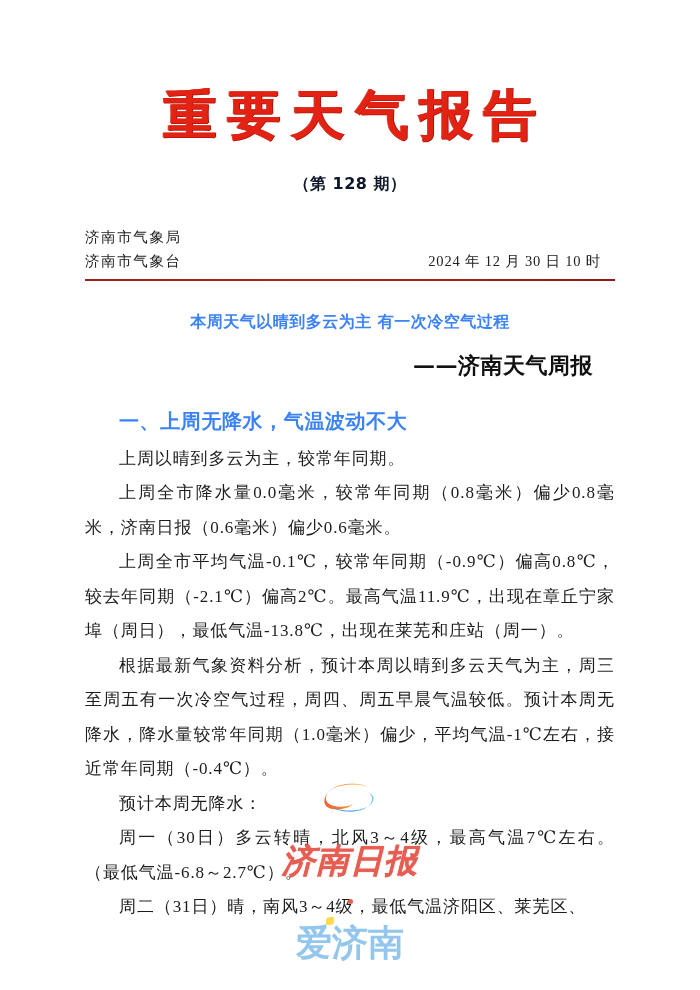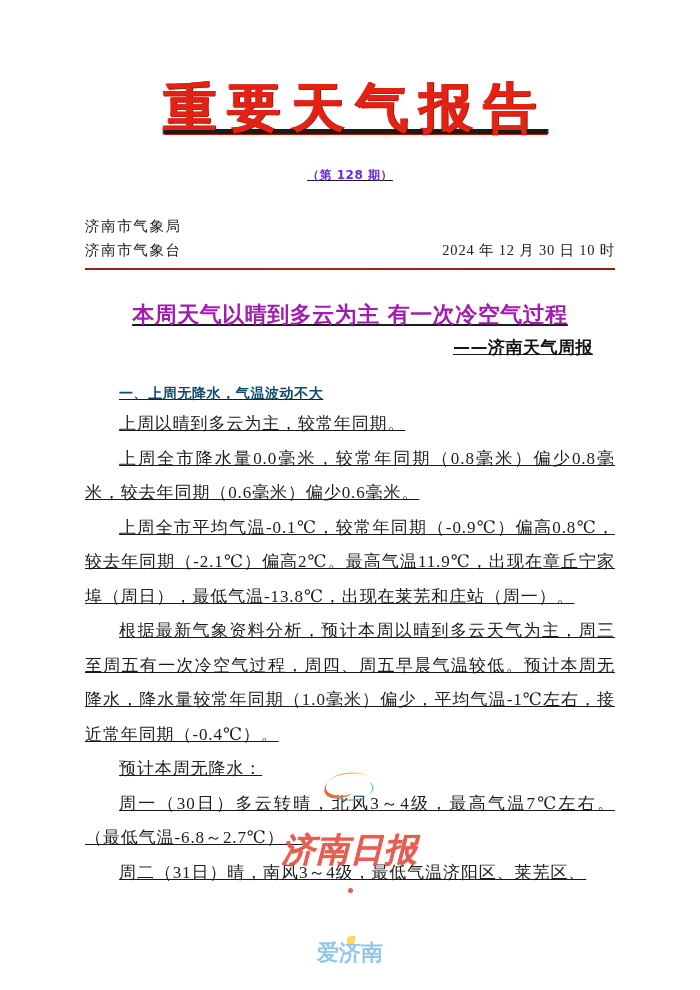--- a/index.html
+++ b/index.html
@@ -14,22 +14,21 @@
     color: #1a1a1a;
     overflow: hidden;
     position: relative;
   }
 
   .page {
     position: relative;
     width: 700px;
     height: 990px;
     box-sizing: border-box;
-    padding: 4px 85px;
-    text-decoration: underline;
+    padding: 11px 85px;
   }
 
   
   .masthead {
     padding-top: 74px;
     text-align: center;
   }
   .doc-title {
     font-family: "DejaVu Serif", "Liberation Serif", serif;
     font-size: 53px;
@@ -40,98 +39,98 @@
     color: #e32213;
     text-shadow:
        1px 0 0 #b01208,
       -1px 0 0 #d8402f,
        0 1px 0 #c0190c;
     white-space: nowrap;
   }
   .issue-line {
     margin-top: 30px;
     font-family: "DejaVu Sans", "Liberation Sans", sans-serif;
-    font-size: 12px;
+    font-size: 16px;
     font-weight: 700;
     letter-spacing: 0.5px;
-    color: #6d28d9;
+    color: #0f172a;
   }
 
   
   .issuer-block {
     margin-top: 31px;
     position: relative;
     font-family: "Liberation Serif", "DejaVu Serif", serif;
     font-size: 14.5px;
     line-height: 1.62;
     color: #222;
     letter-spacing: 1.6px;
   }
   .issuer-names {
     display: inline-block;
   }
   .issuer-line { white-space: nowrap; }
   .issue-date {
     position: absolute;
-    right: 0;
+    right: 14px;
     bottom: 0;
     font-size: 14.5px;
     letter-spacing: 0.8px;
     white-space: nowrap;
   }
   .rule {
     margin-top: 6px;
     height: 2px;
     width: 100%;
     background: linear-gradient(to right, #9c2018 0%, #a8281d 45%, #8e1a12 100%);
   }
 
   
   .headline-wrap {
     margin-top: 30px;
     text-align: center;
   }
   .headline {
     font-family: "DejaVu Serif", "Liberation Serif", serif;
-    font-size: 22px;
+    font-size: 16px;
     font-weight: 700;
     line-height: 1.35;
     letter-spacing: 0.5px;
-    color: #a21caf;
+    color: #3b82f6;
     white-space: nowrap;
   }
   .subheadline {
-    margin-top: 6px;
+    margin-top: 18px;
     text-align: right;
     padding-right: 22px;
     font-family: "DejaVu Serif", "Liberation Serif", serif;
-    font-size: 17px;
+    font-size: 22px;
     font-weight: 700;
     letter-spacing: 0.5px;
     color: #111;
   }
 
   
   .body-copy {
     margin-top: 20px;
     font-size: 17px;
     line-height: 2.03;
     letter-spacing: 0.9px;
     text-align: justify;
     text-justify: inter-character;
     color: #1d1d1d;
   }
   .sec-head {
     font-family: "DejaVu Sans", "Liberation Sans", sans-serif;
-    font-size: 14px;
+    font-size: 20px;
     font-weight: 700;
     letter-spacing: 0.6px;
     text-indent: 34px;
     margin-top: 12px;
-    color: #0c4a6e;
+    color: #3b82f6;
   }
   .para {
     text-indent: 34px;
     margin: 0;
   }
 
   
   .watermark {
     position: absolute;
     left: 0;
@@ -157,25 +156,24 @@
   }
   .wm-dot {
     width: 5px; height: 5px;
     border-radius: 50%;
     background: #e8574a;
     margin: 0 1px;
   }
   .wm-ajn {
     position: relative;
     font-family: "DejaVu Sans", "Liberation Sans", sans-serif;
-    font-size: 22px;
+    font-size: 36px;
     font-weight: 700;
     letter-spacing: 0px;
     color: #8fc4ec;
-    margin-top: 30px;
   }
   .wm-spark {
     position: absolute;
     top: -2px;
     left: 30px;
     width: 8px;
     height: 8px;
     background: #ffd84d;
     border-radius: 50% 10% 50% 10%;
   }
@@ -201,21 +199,21 @@
 
   <div class="headline-wrap">
     <div class="headline">本周天气以晴到多云为主 有一次冷空气过程</div>
     <div class="subheadline">——济南天气周报</div>
   </div>
 
   <div class="body-copy">
 
     <div class="sec-head">一、上周无降水，气温波动不大</div>
     <p class="para">上周以晴到多云为主，较常年同期。</p>
-    <p class="para">上周全市降水量0.0毫米，较常年同期（0.8毫米）偏少0.8毫米，较去年同期（0.6毫米）偏少0.6毫米。</p>
+    <p class="para">上周全市降水量0.0毫米，较常年同期（0.8毫米）偏少0.8毫米，济南日报（0.6毫米）偏少0.6毫米。</p>
     <p class="para">上周全市平均气温-0.1℃，较常年同期（-0.9℃）偏高0.8℃，较去年同期（-2.1℃）偏高2℃。最高气温11.9℃，出现在章丘宁家埠（周日），最低气温-13.8℃，出现在莱芜和庄站（周一）。</p>
 
     <p class="para">根据最新气象资料分析，预计本周以晴到多云天气为主，周三至周五有一次冷空气过程，周四、周五早晨气温较低。预计本周无降水，降水量较常年同期（1.0毫米）偏少，平均气温-1℃左右，接近常年同期（-0.4℃）。</p>
     <p class="para">预计本周无降水：</p>
     <p class="para">周一（30日）多云转晴，北风3～4级，最高气温7℃左右。（最低气温-6.8～2.7℃）。</p>
     <p class="para">周二（31日）晴，南风3～4级，最低气温济阳区、莱芜区、</p>
   </div>
 
   <div class="watermark">
     <span class="wm-logo">

